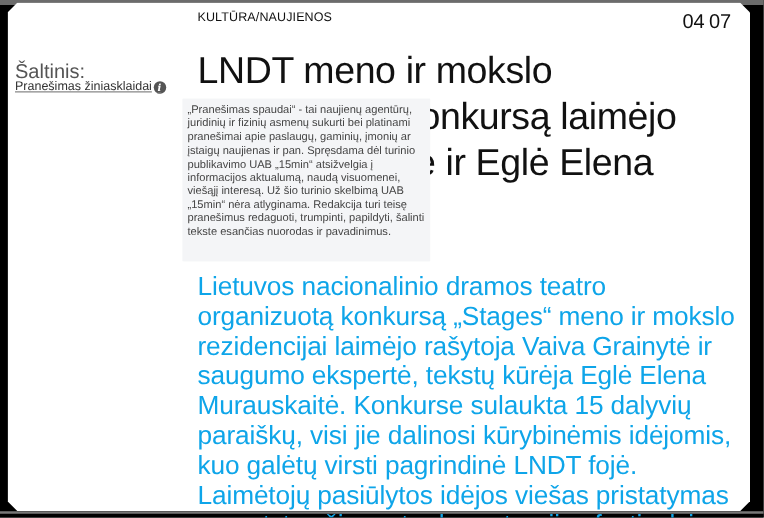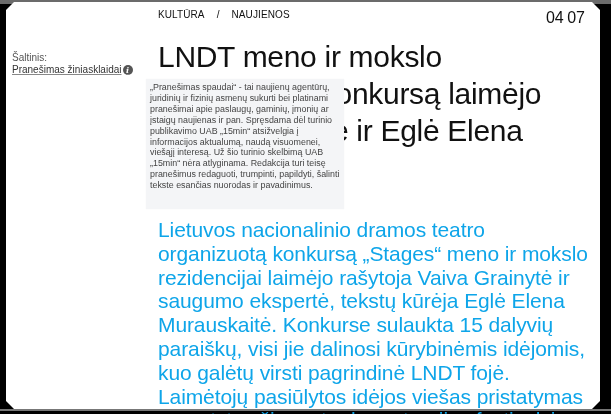--- a/index.html
+++ b/index.html
@@ -17,29 +17,29 @@
       background: #ffffff;
       clip-path: polygon(0 8px, 8px 0, calc(100% - 8px) 0, 100% 8px, 100% calc(100% - 8px), calc(100% - 8px) 100%, 8px 100%, 0 calc(100% - 8px));
     }
     .frame-bottom {
       position: absolute; left: 0; top: 409px; width: 611px; height: 5px; background: #000;
       border-top: 2px solid #777;
     }
     .breadcrumb {
       position: absolute; left: 158px; top: 9px;
       font-size: 10px; letter-spacing: 0.1px; color: #111; font-weight: 400;
-      display: flex; gap: 12px; text-align: center;
+      display: flex; gap: 0; text-align: center;
     }
     .breadcrumb span { white-space: nowrap; }
     .date {
       position: absolute; right: 26px; top: 9px; font-size: 16px; color: #111;
       word-spacing: -1px;
     }
     .source-label {
-      position: absolute; left: 12px; top: 52px; font-size: 10px; color: #555; line-height: 12px;
+      position: absolute; left: 12px; top: 52px; font-size: 16px; color: #555; line-height: 12px;
     }
     .source-link {
       position: absolute; left: 12px; top: 64px; font-size: 10px; color: #333; line-height: 12px;
       text-decoration: underline; text-decoration-color: #888; cursor: pointer;
       display: flex; align-items: center; gap: 1px;
     }
     .info-icon {
       display: inline-block; width: 10px; height: 10px; border-radius: 50%;
       background: #555; color: #fff; font-size: 8px; line-height: 10px; text-align: center;
       font-weight: bold; font-style: italic; font-family: "DejaVu Serif", serif; text-decoration: none;

